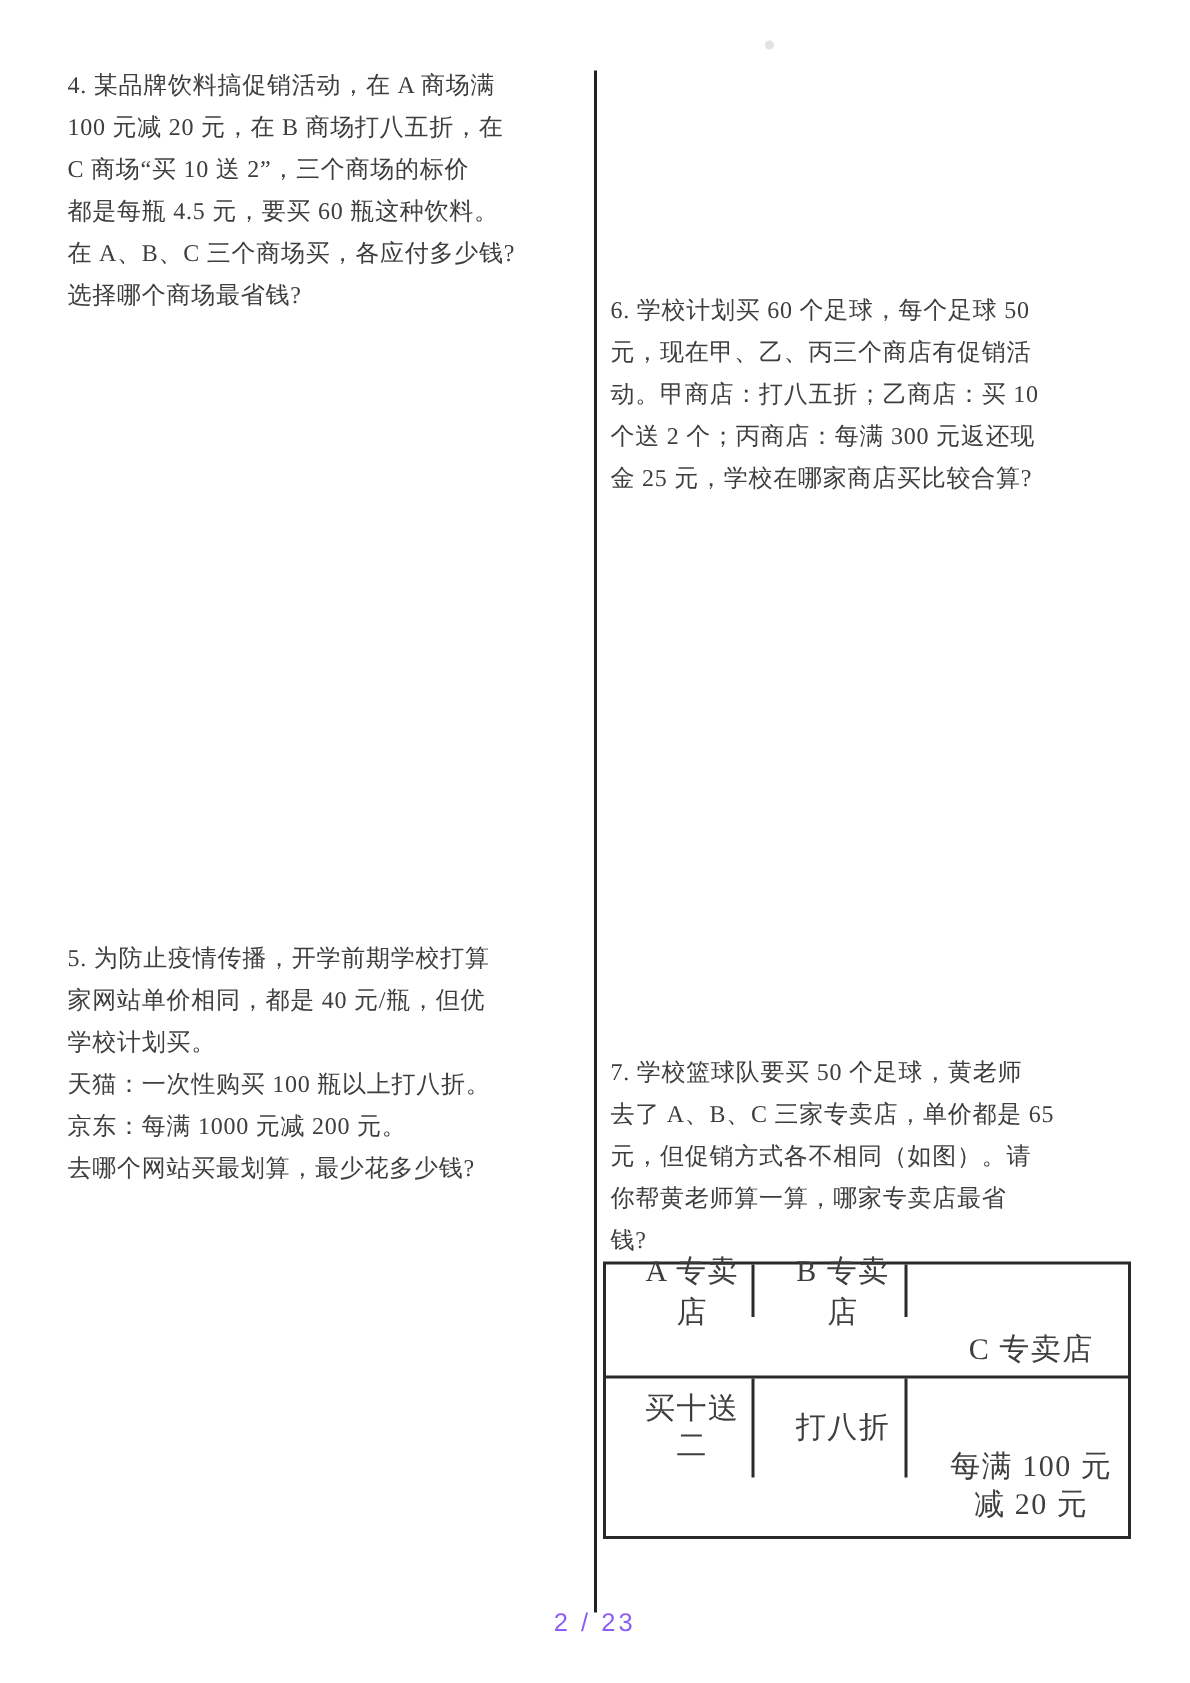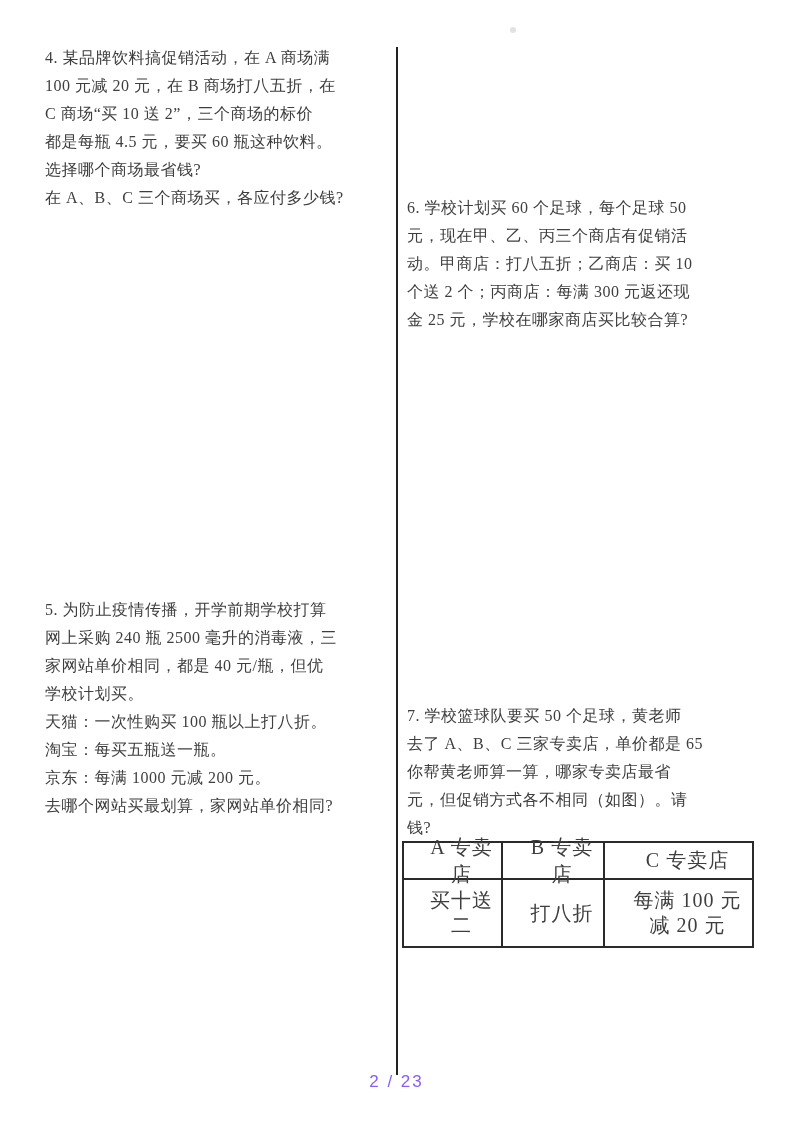--- a/index.html
+++ b/index.html
@@ -21,21 +21,21 @@
     background: #222222;
   }
   .problem {
     position: absolute;
     font-size: 16px;
     line-height: 28px;
     letter-spacing: 0.5px;
     white-space: nowrap;
   }
   #p4 { left: 45px;  top: 44px;  }
-  #p5 { left: 45px;  top: 596px; }
+  #p5 { left: 45px;  top: 626px; }
   #p6 { left: 407px; top: 194px; }
   #p7 { left: 407px; top: 702px; }
 
   .tbl {
     position: absolute;
     left: 402px;
     top: 841px;
     width: 352px;
     border: 2px solid #2a2a2a;
     font-size: 20px;
@@ -48,21 +48,21 @@
     display: flex;
     flex-direction: column;
     align-items: center;
     justify-content: center;
     text-align: center;
     border-right: 2px solid #2a2a2a;
     box-sizing: border-box;
     letter-spacing: 1px;
     padding-left: 18px;
   }
-  .td:last-child { border-right: none; }
+  .td:last-child { border-right: none; margin-top: 39px; }
   .td-a { width: 99px; }
   .td-b { width: 102px; }
   .td-c { flex: 1; }
   .tr-head .td { height: 35px; }
   .tr-body .td { height: 66px; line-height: 25px; }
 
   .footer {
     position: absolute;
     left: 0;
     top: 1072px;
@@ -90,48 +90,46 @@
 <div class="page">
 
   <div class="divider"></div>
   <div class="speck"></div>
 
   <section class="problem" id="p4">
     <div class="line">4. 某品牌饮料搞促销活动，在 A 商场满</div>
     <div class="line">100 元减 20 元，在 B 商场打八五折，在</div>
     <div class="line">C 商场“买 10 送 2”，三个商场的标价</div>
     <div class="line">都是每瓶 4.5 元，要买 60 瓶这种饮料。</div>
+    <div class="line">在 A、B、C 三个商场买，各应付多少钱?</div>
     <div class="line">选择哪个商场最省钱?</div>
-    <div class="line">在 A、B、C 三个商场买，各应付多少钱?</div>
   </section>
 
   <section class="problem" id="p5">
     <div class="line">5. 为防止疫情传播，开学前期学校打算</div>
-    <div class="line">网上采购 240 瓶 2500 毫升的消毒液，三</div>
     <div class="line">家网站单价相同，都是 40 元/瓶，但优</div>
     <div class="line">学校计划买。</div>
     <div class="line">天猫：一次性购买 100 瓶以上打八折。</div>
-    <div class="line">淘宝：每买五瓶送一瓶。</div>
     <div class="line">京东：每满 1000 元减 200 元。</div>
-    <div class="line">去哪个网站买最划算，家网站单价相同?</div>
+    <div class="line">去哪个网站买最划算，最少花多少钱?</div>
   </section>
 
   <section class="problem" id="p6">
     <div class="line">6. 学校计划买 60 个足球，每个足球 50</div>
     <div class="line">元，现在甲、乙、丙三个商店有促销活</div>
     <div class="line">动。甲商店：打八五折；乙商店：买 10</div>
     <div class="line">个送 2 个；丙商店：每满 300 元返还现</div>
     <div class="line">金 25 元，学校在哪家商店买比较合算?</div>
   </section>
 
   <section class="problem" id="p7">
     <div class="line">7. 学校篮球队要买 50 个足球，黄老师</div>
     <div class="line">去了 A、B、C 三家专卖店，单价都是 65</div>
+    <div class="line">元，但促销方式各不相同（如图）。请</div>
     <div class="line">你帮黄老师算一算，哪家专卖店最省</div>
-    <div class="line">元，但促销方式各不相同（如图）。请</div>
     <div class="line">钱?</div>
   </section>
 
   <div class="tbl">
     <div class="tr tr-head">
       <div class="td td-a">A 专卖店</div>
       <div class="td td-b">B 专卖店</div>
       <div class="td td-c">C 专卖店</div>
     </div>
     <div class="tr tr-body">

